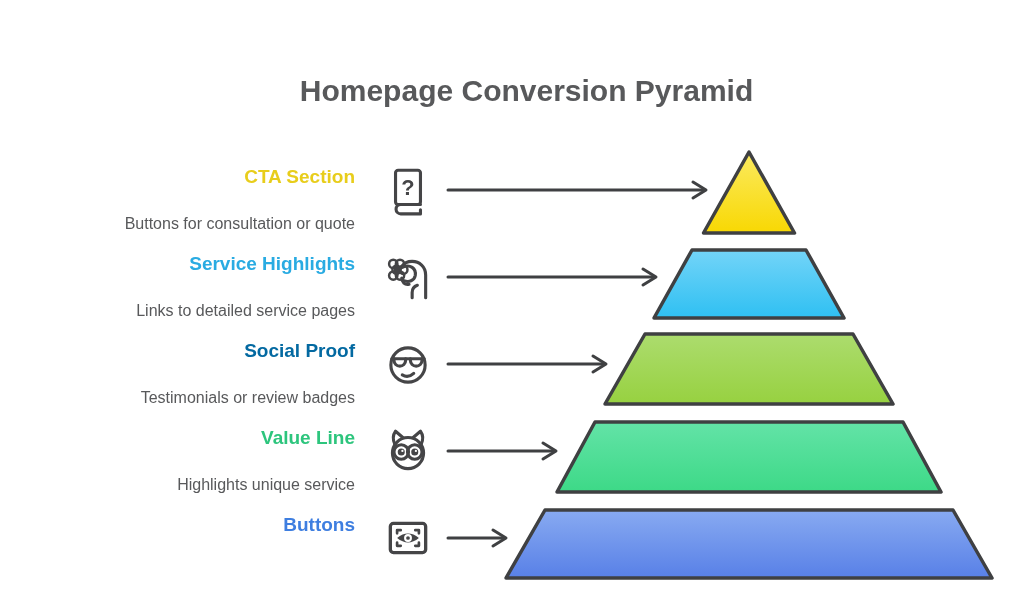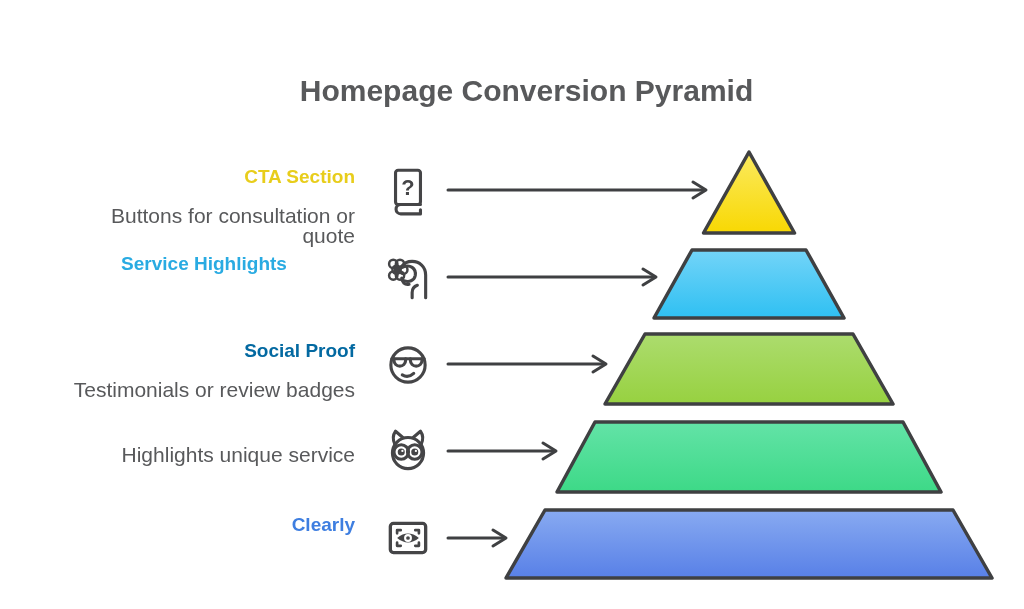--- a/index.html
+++ b/index.html
@@ -19,22 +19,22 @@
     padding-left: 29px;
   }
   .row {
     position: absolute; left: 53px; width: 302px;
     text-align: right;
   }
   .row .label {
     font-size: 19px; font-weight: bold; line-height: 22px;
   }
   .row .desc {
-    margin-top: 18px;
-    font-size: 21px; line-height: 20px;
+    margin-top: 26px;
+    font-size: 16px; line-height: 20px;
     color: var(--text);
   }
   .icon {
     position: absolute; width: 54px; height: 54px; left: 381px;
   }
   .icon svg { width: 100%; height: 100%; display: block; }
   .icon .stroke {
     fill: none; stroke: var(--ink); stroke-width: 3;
     stroke-linecap: round; stroke-linejoin: round;
   }
@@ -45,31 +45,33 @@
 </head>
 <body>
 
 <h1 class="title">Homepage Conversion Pyramid</h1>
 
 <div class="row" style="top:166px">
   <div class="label" style="color: rgb(232, 205, 27);">CTA Section</div>
   <div class="desc">Buttons for consultation or quote</div>
 </div>
 <div class="row" style="top:253px">
-  <div class="label" style="color: rgb(41, 171, 226); text-align: center;">Service Highlights</div>
+  <div class="label" style="color: rgb(41, 171, 226);">Service Highlights</div>
+  <div class="desc">Links to detailed service pages</div>
 </div>
 <div class="row" style="top:340px">
   <div class="label" style="color: #0369a1;">Social Proof</div>
   <div class="desc">Testimonials or review badges</div>
 </div>
 <div class="row" style="top:427px">
+  <div class="label" style="color: rgb(45, 197, 125);">Value Line</div>
   <div class="desc">Highlights unique service</div>
 </div>
 <div class="row" style="top:514px">
-  <div class="label" style="color: rgb(62, 126, 224);">Clearly</div>
+  <div class="label" style="color: rgb(62, 126, 224);">Buttons</div>
 </div>
 
 <div class="icon" style="top:163px">
   <svg viewBox="0 0 52 52">
     <rect class="stroke" x="14" y="7" width="24" height="33" rx="2.5"></rect>
     <path class="stroke" d="M38 40 H19 a4.5 4.5 0 0 0 0 9 h19 v-4"></path>
     <text x="26" y="31" font-size="21" font-weight="bold" fill="var(--ink)" text-anchor="middle" font-family="Liberation Sans, sans-serif">?</text>
   </svg>
 </div>
 <div class="icon" style="top:250px">

